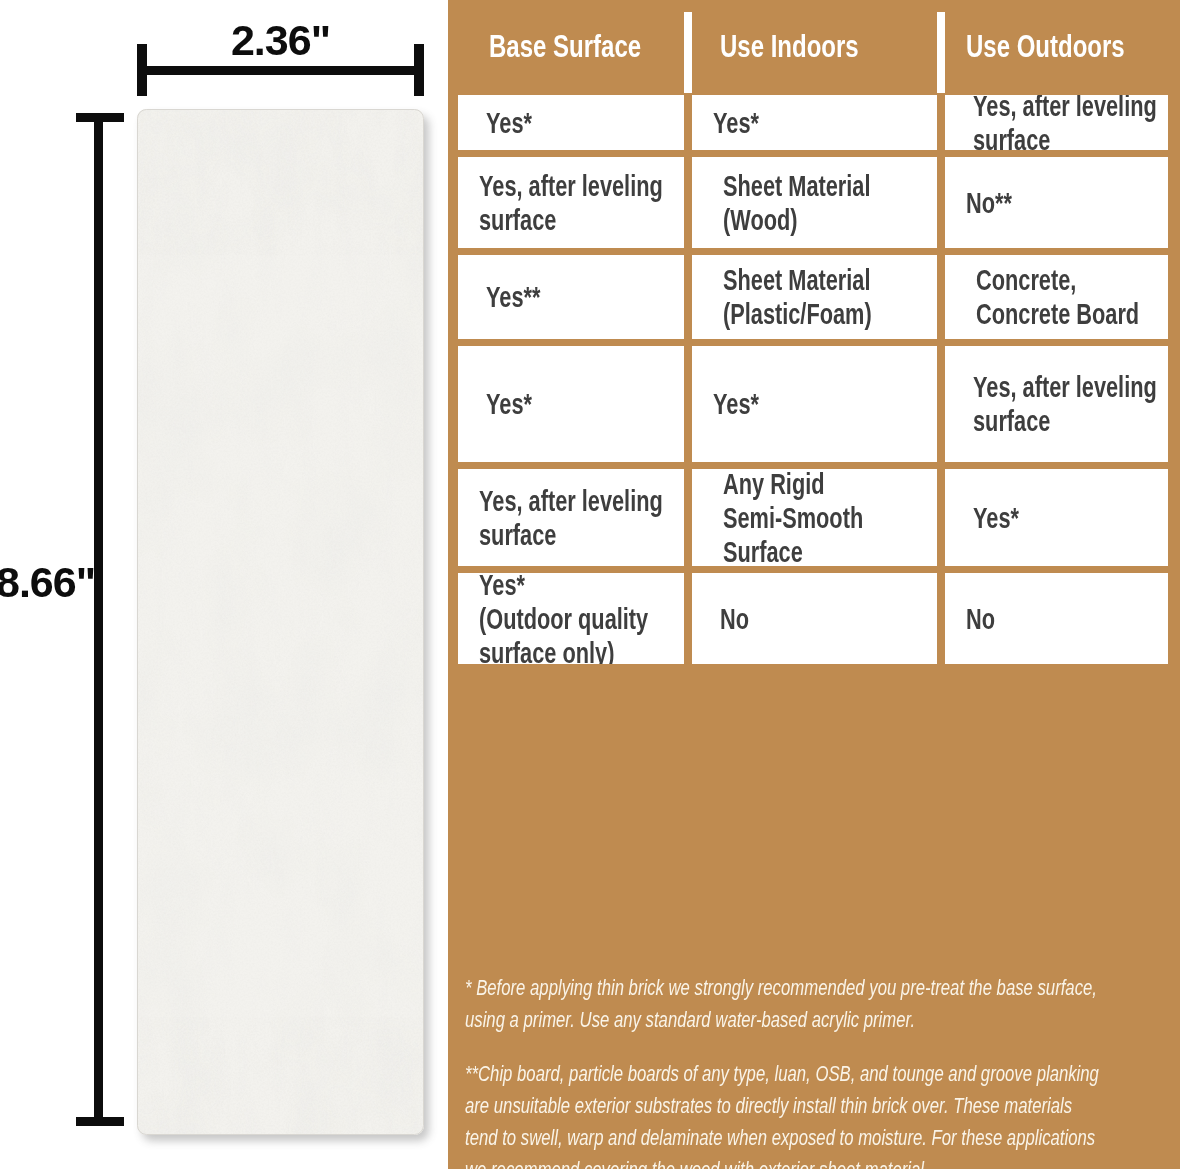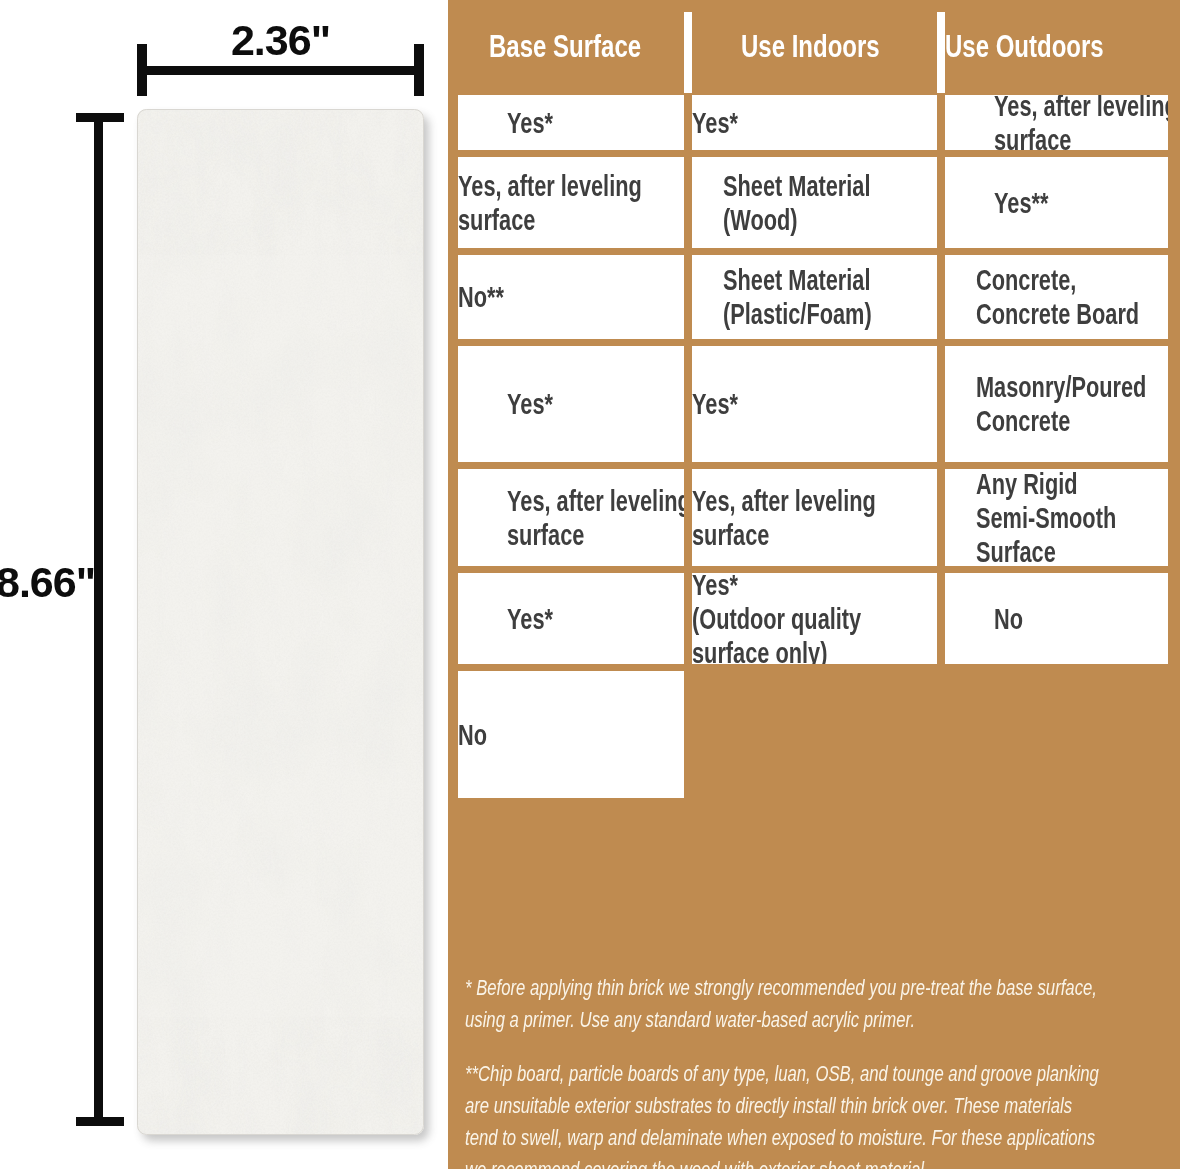--- a/index.html
+++ b/index.html
@@ -53,22 +53,22 @@
   .cell{
     background:#ffffff;color:#3e3e3e;font-weight:bold;
     display:flex;align-items:center;overflow:hidden;
   }
   .cell .txt{
     display:inline-block;white-space:pre;
     font-size:29px;line-height:34px;
     transform:scaleX(0.75);transform-origin:0 50%;
   }
   .c1{padding-left:31px;}
-  .c2{padding-left:49px;}
-  .c3{}
+  .c2{padding-left:28px;}
+  .c3{padding-left:21px;}
   .hc{background:transparent;color:#ffffff;}
   .hc .txt{font-size:32px;}
   .header-sep{position:absolute;top:12px;width:8px;height:81px;background:#ffffff;}
   .sep-1{left:236px;}
   .sep-2{left:489px;}
 
   .footnotes{margin:13px 0 0 17px;width:940px;}
   .footnote{
     margin:0 0 22px 0;
     color:#FAF4E8;font-style:italic;font-size:22px;line-height:32px;
@@ -154,47 +154,43 @@
         </div>
       <div class="cell c3">
           <span class="txt">Yes, after leveling
 surface</span>
         </div>
 
       <div class="cell c1">
           <span class="txt">Sheet Material
 (Wood)</span>
         </div>
+      <div class="cell c3">
+          <span class="txt">No**</span>
+        </div>
       <div class="cell c2">
           <span class="txt">Yes**</span>
-        </div>
-      <div class="cell c3">
-          <span class="txt">No**</span>
         </div>
 
       <div class="cell c1">
           <span class="txt">Sheet Material
 (Plastic/Foam)</span>
         </div>
 
       <div class="cell c1">
           <span class="txt">Concrete,
 Concrete Board</span>
         </div>
       <div class="cell c2">
           <span class="txt">Yes*</span>
         </div>
       <div class="cell c3">
           <span class="txt">Yes*</span>
         </div>
 
-      <div class="cell c1">
-          <span class="txt">Masonry/Poured
-Concrete</span>
-        </div>
       <div class="cell c2">
           <span class="txt">Yes, after leveling
 surface</span>
         </div>
       <div class="cell c3">
           <span class="txt">Yes, after leveling
 surface</span>
         </div>
 
       <div class="cell c1">

